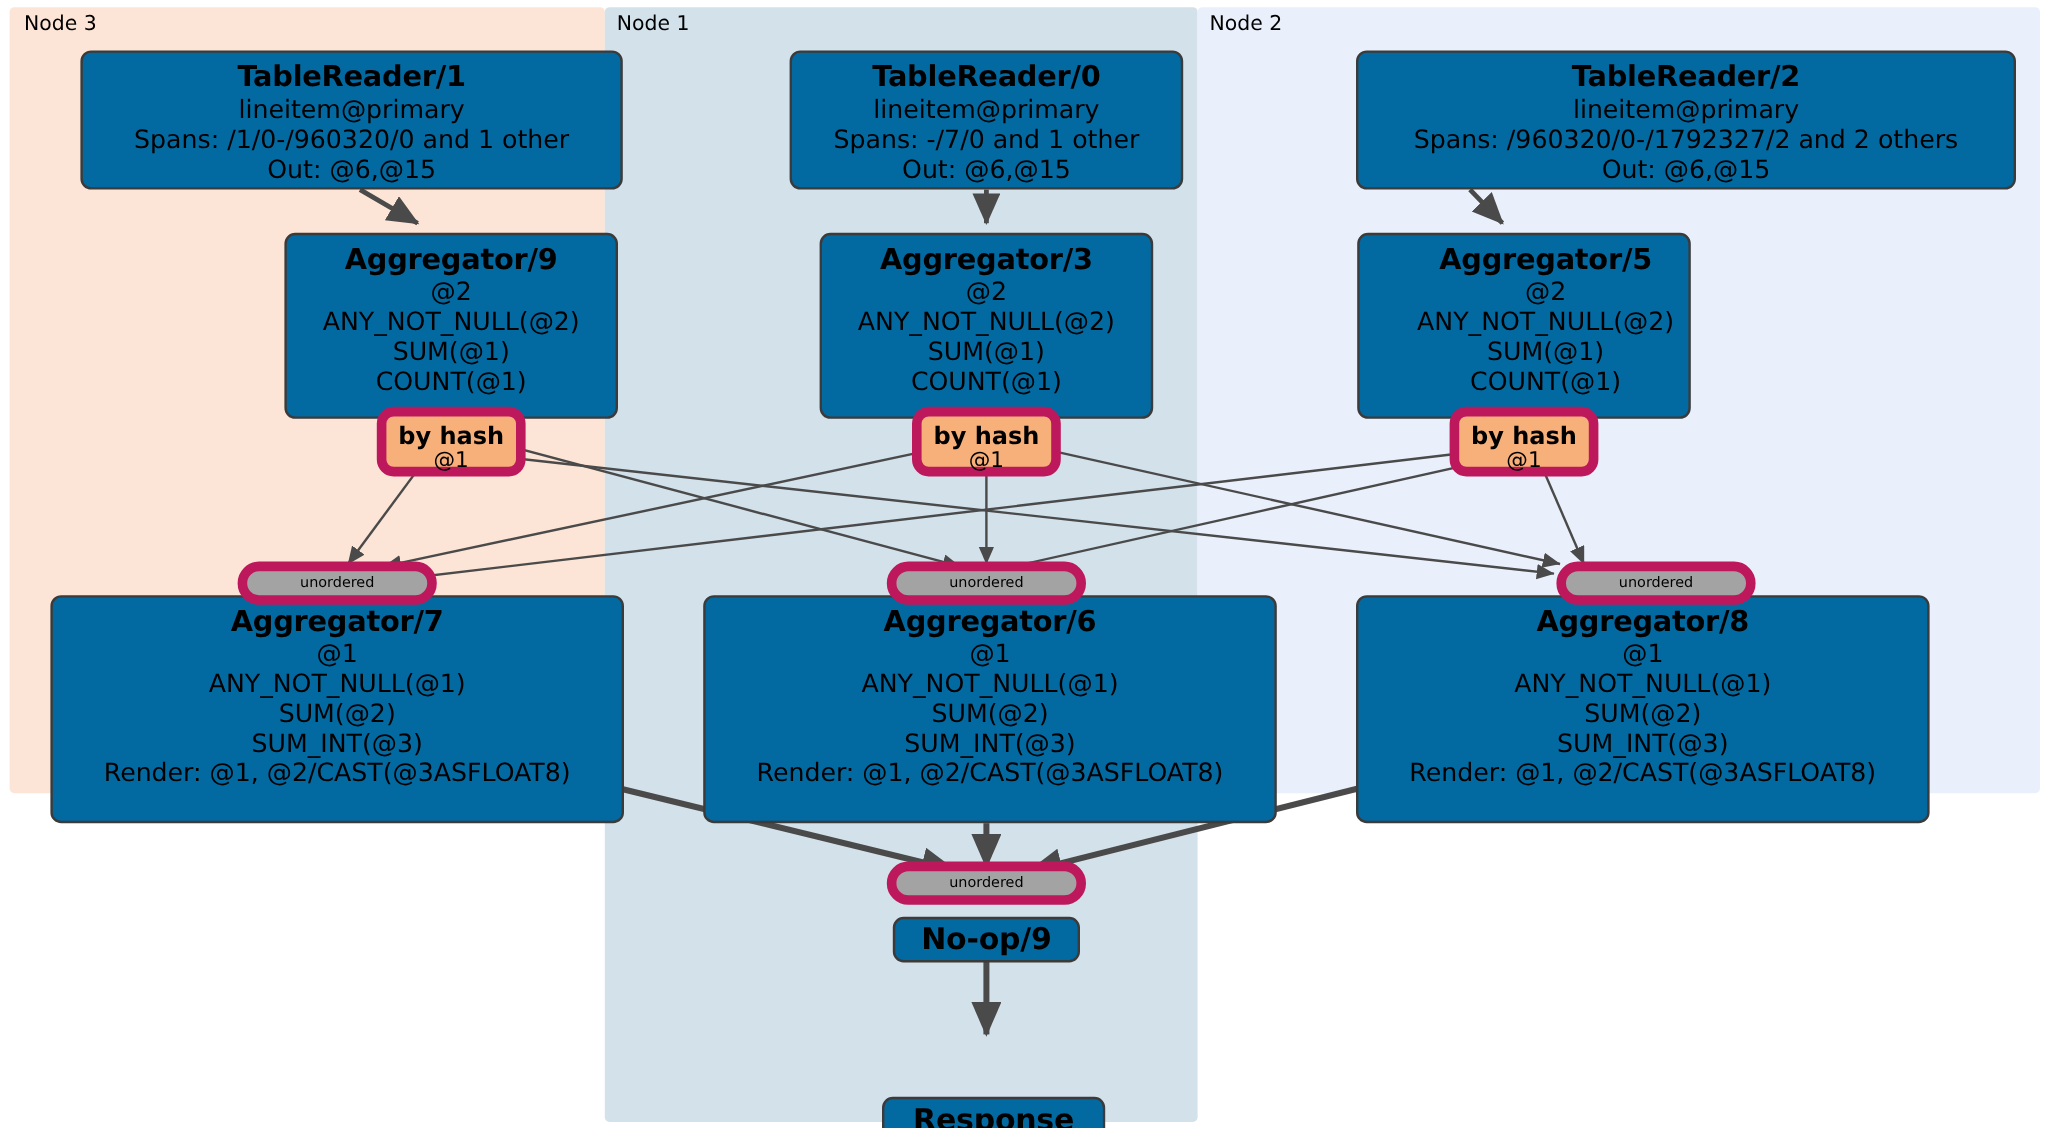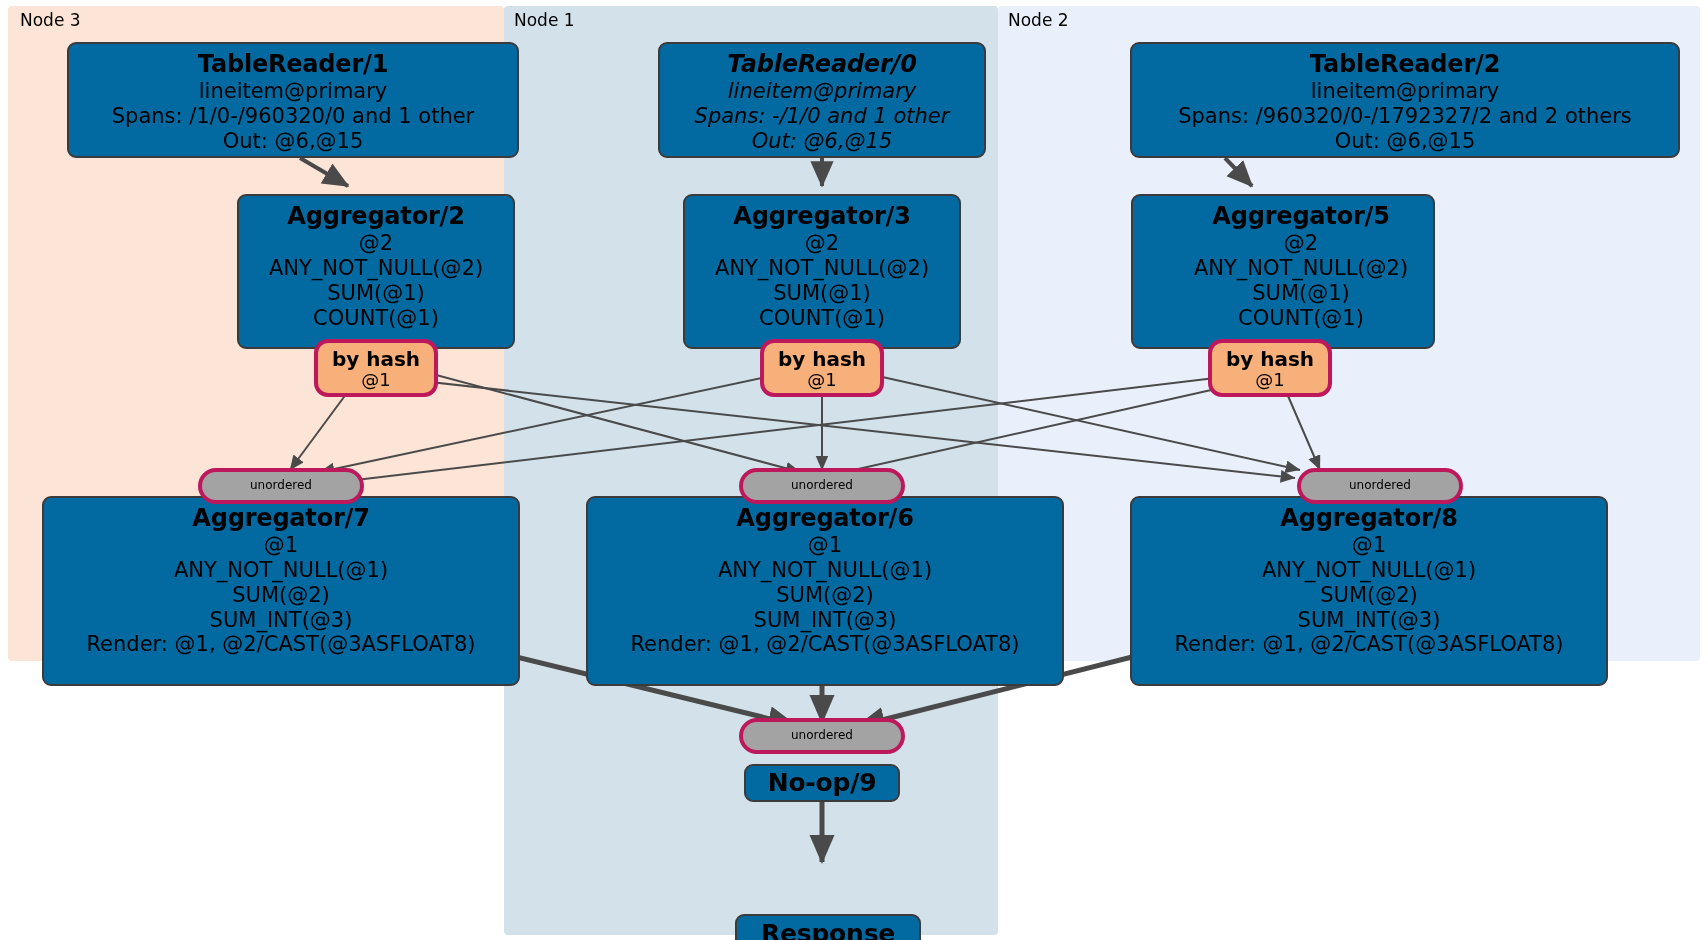--- a/index.html
+++ b/index.html
@@ -54,21 +54,21 @@
     display:flex;
     align-items:center;
     justify-content:center;
   }
   .proc.compact .ttl{margin:0;font-size:25px;}
 
   
   .pill{
     position:absolute;
     box-sizing:border-box;
-    border:4px solid #be185d;
+    border:8px solid #be185d;
     text-align:center;
     color:#000;
     z-index:6;
     line-height:1.12;
   }
   .pill.hash{
     background:#f7b07a;
     border-radius:14px;
     padding-top:5px;
   }
@@ -139,51 +139,51 @@
     <path class="thick" marker-end="url(#ah-thick)" d="M822,790 L822,862"></path>
   </svg>
 
   <div class="proc" style="left:67px;top:42px;width:452px;height:116px;">
     <span class="ttl">TableReader/1</span>
     <span class="ln">lineitem@primary</span>
     <span class="ln">Spans: /1/0-/960320/0 and 1 other</span>
     <span class="ln">Out: @6,@15</span>
   </div>
 
-  <div class="proc" style="left:658px;top:42px;width:328px;height:116px;font-style:italic;">
+  <div class="proc" style="left:658px;top:42px;width:328px;height:116px;">
     <span class="ttl">TableReader/0</span>
     <span class="ln">lineitem@primary</span>
-    <span class="ln">Spans: -/1/0 and 1 other</span>
+    <span class="ln">Spans: -/7/0 and 1 other</span>
     <span class="ln">Out: @6,@15</span>
   </div>
 
   <div class="proc" style="left:1130px;top:42px;width:550px;height:116px;">
     <span class="ttl">TableReader/2</span>
     <span class="ln">lineitem@primary</span>
     <span class="ln">Spans: /960320/0-/1792327/2 and 2 others</span>
     <span class="ln">Out: @6,@15</span>
   </div>
 
   <div class="proc" style="left:237px;top:194px;width:278px;height:155px;">
-    <span class="ttl">Aggregator/2</span>
+    <span class="ttl">Aggregator/9</span>
     <span class="ln">@2</span>
     <span class="ln">ANY_NOT_NULL(@2)</span>
     <span class="ln">SUM(@1)</span>
     <span class="ln">COUNT(@1)</span>
   </div>
 
   <div class="proc" style="left:683px;top:194px;width:278px;height:155px;">
     <span class="ttl">Aggregator/3</span>
     <span class="ln">@2</span>
     <span class="ln">ANY_NOT_NULL(@2)</span>
     <span class="ln">SUM(@1)</span>
     <span class="ln">COUNT(@1)</span>
   </div>
 
-  <div class="proc" style="left:1131px;top:194px;width:304px;height:155px;padding-left:36px;">
+  <div class="proc" style="left:1131px;top:194px;width:278px;height:155px;padding-left:36px;">
     <span class="ttl">Aggregator/5</span>
     <span class="ln">@2</span>
     <span class="ln">ANY_NOT_NULL(@2)</span>
     <span class="ln">SUM(@1)</span>
     <span class="ln">COUNT(@1)</span>
   </div>
 
   <div class="pill hash" style="left:314px;top:339px;width:124px;height:58px;">
     <span class="h1">by hash</span>
     <span class="h2">@1</span>

